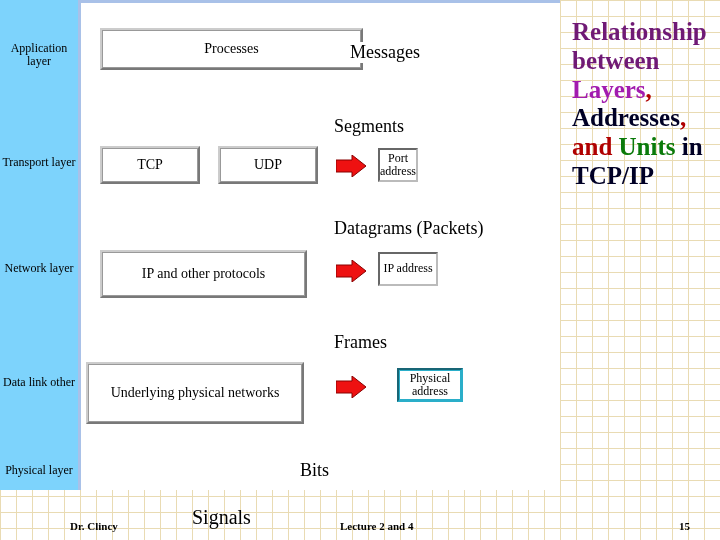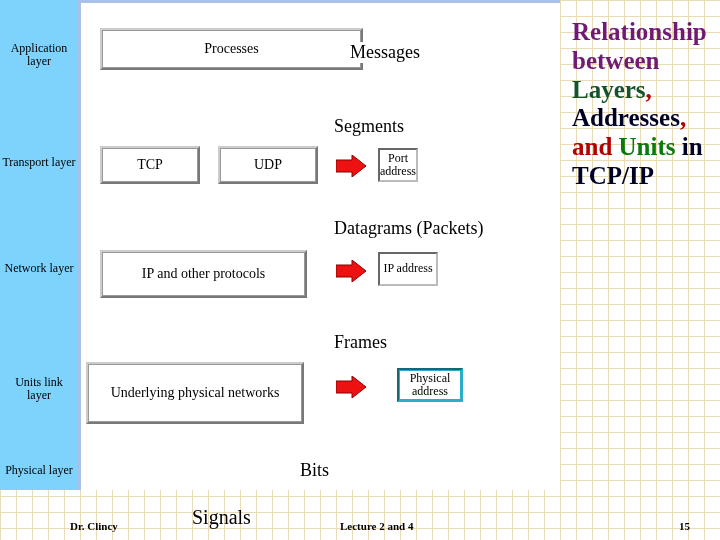--- a/index.html
+++ b/index.html
@@ -30,21 +30,21 @@
 </head>
 <body>
 
 <div class="grid-bg"></div>
 
 <div class="diagram">
   <div class="layer-col">
     <div class="layer-label" style="top:42px">Application layer</div>
     <div class="layer-label" style="top:156px">Transport layer</div>
     <div class="layer-label" style="top:262px">Network layer</div>
-    <div class="layer-label" style="top:376px">Units link layer</div>
+    <div class="layer-label" style="top:376px">Data link other</div>
     <div class="layer-label" style="top:464px">Physical layer</div>
   </div>
   <div class="vline"></div>
 
   <div class="row-divider" style="top:0"></div>
   <div class="row-divider" style="top:104"></div>
   <div class="row-divider" style="top:212"></div>
   <div class="row-divider" style="top:320"></div>
   <div class="row-divider" style="top:446"></div>
   <div class="row-divider" style="top:487"></div>
@@ -83,20 +83,20 @@
       </svg>
   </div>
   <div class="addr-box pa-box" style="top:368px; left:378px; width:66px; height:34px;">Physical address</div>
 
   <div class="unit-label" style="top:460px; left:298px;">Bits</div>
 </div>
 
 <div class="signals">Signals</div>
 
 <div class="title">
-  <span style="color:#701a75">Relationship between </span><span style="color:#14532d">Layers</span><span style="color:#b00000">, </span><span style="color:#000025">Addresses</span><span style="color:#b00000">, and </span><span style="color:#0a7a0a">Units</span><span style="color:#000025"> in TCP/IP</span>
+  <span style="color:#701a75">Relationship between </span><span style="color:#a21caf">Layers</span><span style="color:#b00000">, </span><span style="color:#000025">Addresses</span><span style="color:#b00000">, and </span><span style="color:#0a7a0a">Units</span><span style="color:#000025"> in TCP/IP</span>
 </div>
 
 <div class="footer">
   <span class="fl">Dr. Clincy</span>
   <span class="fc">Lecture 2 and 4</span>
   <span class="fr">15</span>
 </div>
 
 </body></html>

